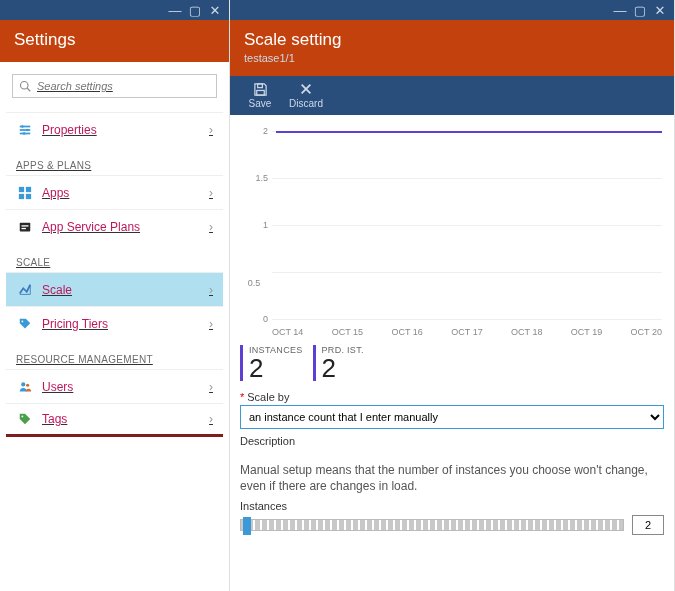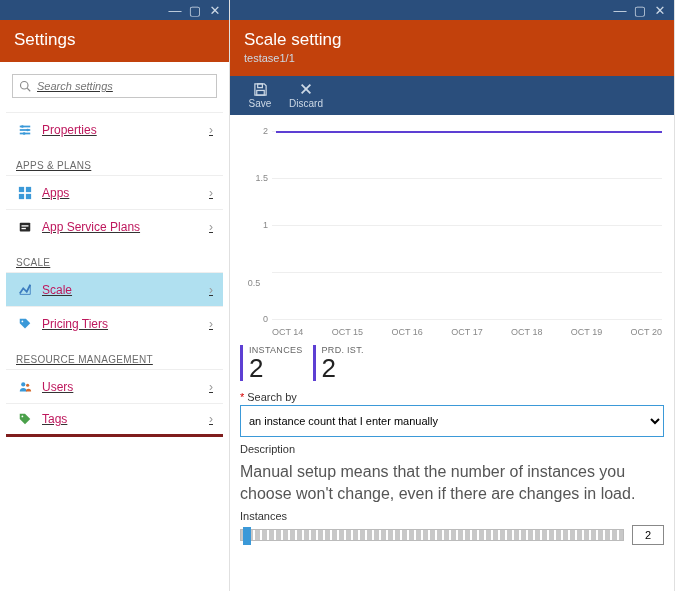--- a/index.html
+++ b/index.html
@@ -158,29 +158,29 @@
   .metric .mv { font-size: 26px; color: #222; line-height: 1; }
   .form-label {
     font-size: 11px;
     color: #333;
     margin: 6px 0 2px 0;
   }
   .req { color: #d40000; margin-right: 3px; }
   select.sel {
     width: 100%;
     border: 1px solid #3b99d8;
-    height: 32px;
+    height: 24px;
     font-size: 11px;
     padding: 0 4px;
     background: #fff;
   }
   .desc {
-    font-size: 16px;
+    font-size: 12px;
     color: #555;
-    margin-top: 6px;
+    margin-top: 15px;
     line-height: 1.35;
   }
   .slider-row {
     display: flex;
     align-items: center;
     gap: 8px;
     margin-top: 3px;
   }
   .slider-track {
     flex: 1;
@@ -384,21 +384,21 @@
         <div class="ml">INSTANCES</div>
         <div class="mv">2</div>
       </div>
       <div class="metric">
         <div class="ml">PRD. IST.</div>
         <div class="mv">2</div>
       </div>
     </div>
 
     <div class="form-label">
-      <span class="req">*</span><span>Search by</span>
+      <span class="req">*</span><span>Scale by</span>
     </div>
     <select class="sel">
       <option>an instance count that I enter manually</option>
     </select>
 
     <div class="form-label">Description</div>
     <div class="desc">Manual setup means that the number of instances you choose won't change, even if there are changes in load.</div>
 
     <div class="form-label">Instances</div>
     <div class="slider-row">

